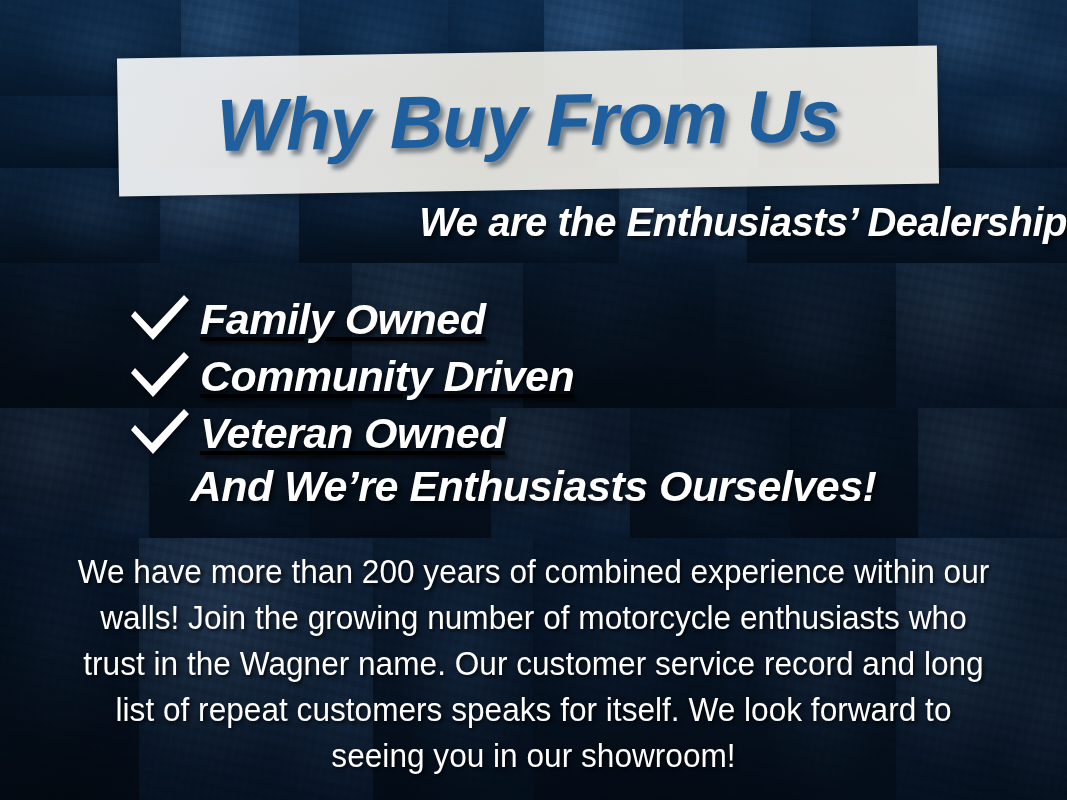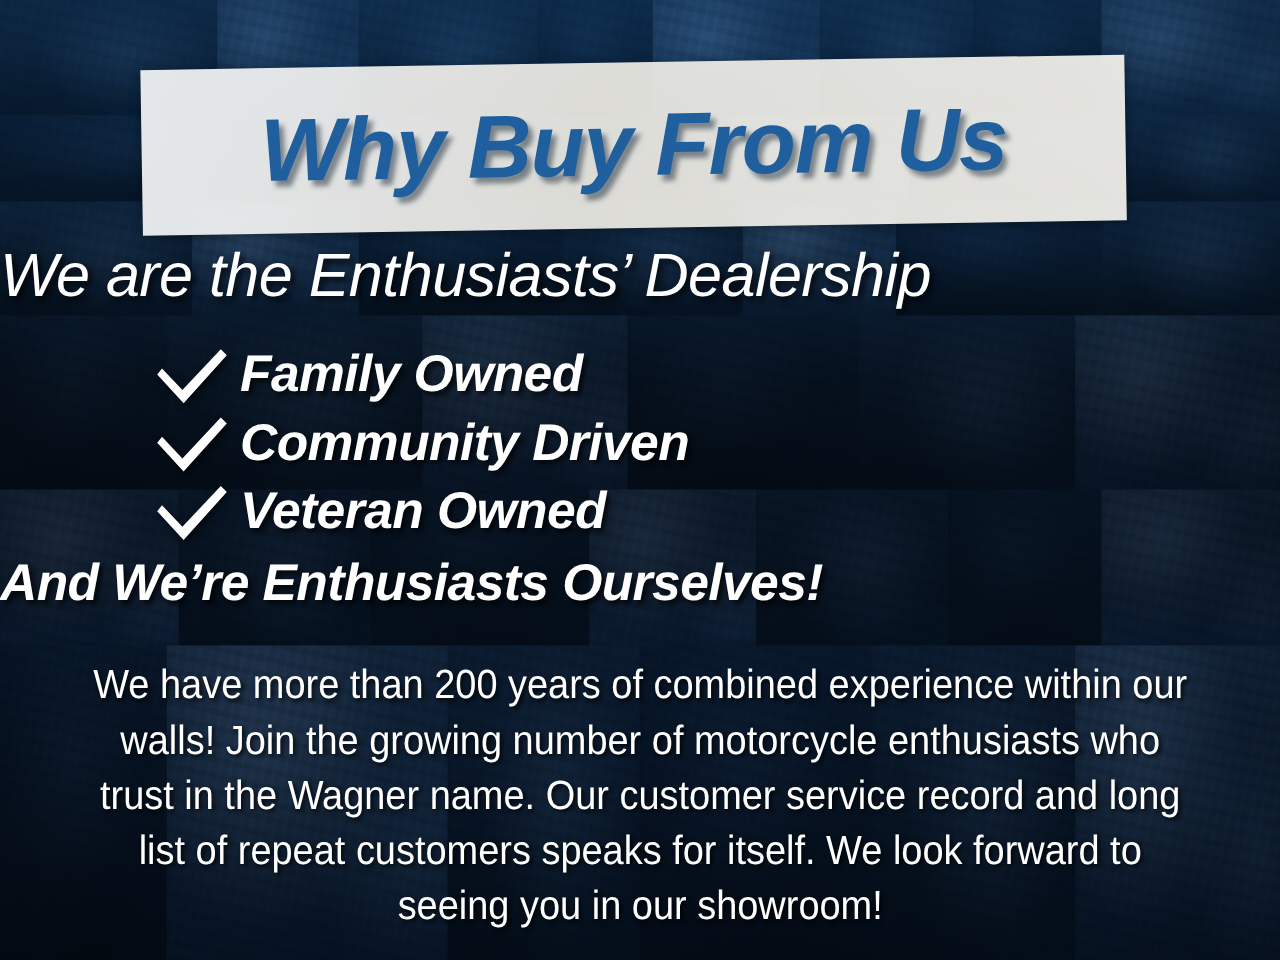--- a/index.html
+++ b/index.html
@@ -137,42 +137,43 @@
     color: #1f5f9e;
     text-shadow: 4px 5px 4px rgba(40,55,70,.55);
     white-space: nowrap;
   }
 
   #subtitle {
     position: absolute;
     left: 0;
     right: 0;
     top: 200px;
-    text-align: left;
-    font-size: 51px;
-    font-weight: normal;
+    text-align: right;
+    font-size: 40px;
+    font-weight: bold;
     font-style: italic;
     letter-spacing: -.5px;
     color: #ffffff;
     text-shadow: 3px 3px 5px rgba(0,0,0,.75);
     white-space: nowrap;
   }
 
   
   #checklist {
     position: absolute;
     left: 128px;
     top: 288px;
     width: 820px;
   }
   .check-row {
     display: flex;
-    align-items: flex-start;
+    align-items: flex-end;
     height: 56px;
     margin-bottom: 1px;
+    text-decoration: underline;
   }
   .check-icon {
     width: 72px;
     flex: 0 0 72px;
     display: flex;
     align-items: center;
     justify-content: flex-start;
   }
   .check-icon svg { display: block; filter: drop-shadow(2px 3px 3px rgba(0,0,0,.6)); }
   .check-label {
@@ -182,21 +183,21 @@
     letter-spacing: -.5px;
     color: #ffffff;
     text-shadow: 3px 3px 4px rgba(0,0,0,.7);
     white-space: nowrap;
   }
   #closing-line {
     position: absolute;
     left: 0;
     right: 0;
     top: 462px;
-    text-align: left;
+    text-align: center;
     font-size: 43px;
     font-weight: bold;
     font-style: italic;
     letter-spacing: -.5px;
     color: #ffffff;
     text-shadow: 3px 3px 4px rgba(0,0,0,.7);
     white-space: nowrap;
   }
 
   

